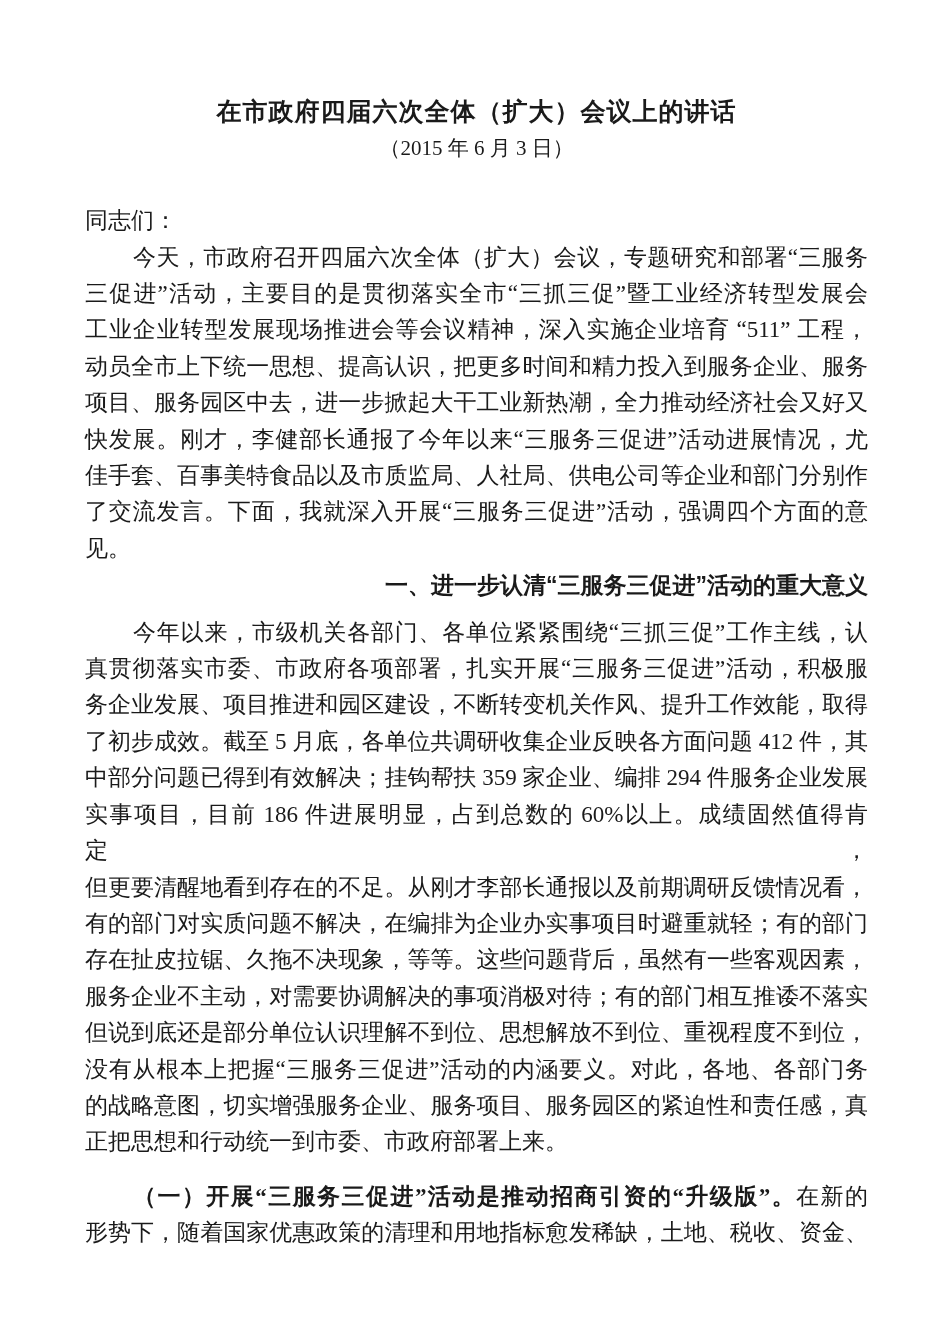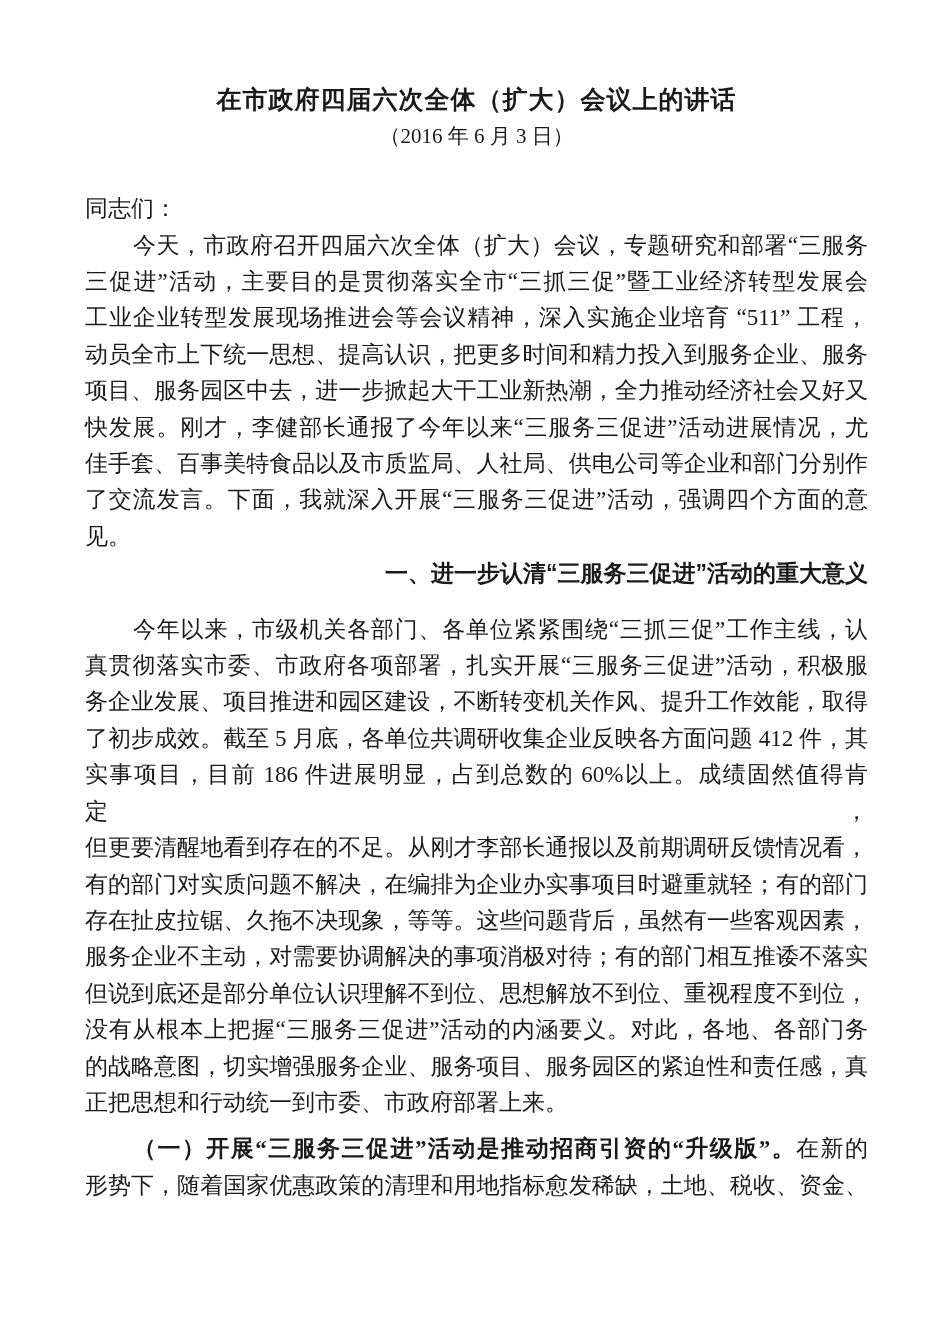--- a/index.html
+++ b/index.html
@@ -12,21 +12,21 @@
     width: 950px;
     height: 1344px;
     background: var(--paper, #ffffff);
     color: var(--ink, #1a1a1a);
     font-family: "Liberation Serif", "DejaVu Serif", serif;
     overflow: hidden;
   }
   .content {
     position: absolute;
     left: 85px;
-    top: 82px;
+    top: 94px;
     width: 783px;
   }
   .gl {               
     line-height: 36.4px;
     font-size: 23px;
     white-space: nowrap;
   }
   .jl {               
     white-space: normal;
     text-align: justify;
@@ -52,34 +52,34 @@
   }
   .spacer {
     height: 36.4px;
   }
   .section-heading {
     font-family: "Liberation Sans", "DejaVu Sans", sans-serif;
     font-weight: 700;
     font-size: 23px;
     text-align: right;
   }
-  .para2-block { margin-top: 20px; }
-  .para3-block { margin-top: 10px; }
+  .para2-block { margin-top: 11px; }
+  .para3-block { margin-top: 18px; }
   .lead-bold {
     font-weight: 700;
   }
 </style>
 </head>
 <body>
 
 <div class="page">
   <div class="content">
 
     <div class="gl doc-title">在市政府四届六次全体（扩大）会议上的讲话</div>
-    <div class="gl doc-date">（2016 年 6 月 3 日）</div>
+    <div class="gl doc-date">（2015 年 6 月 3 日）</div>
     <div class="spacer"></div>
     <div class="gl">同志们：</div>
 
     <div>
       <div class="gl jl first">今天，市政府召开四届六次全体（扩大）会议，专题研究和部署“三服务</div>
       <div class="gl jl">三促进”活动，主要目的是贯彻落实全市“三抓三促”暨工业经济转型发展会</div>
       <div class="gl jl">工业企业转型发展现场推进会等会议精神，深入实施企业培育 “511” 工程，</div>
       <div class="gl jl">动员全市上下统一思想、提高认识，把更多时间和精力投入到服务企业、服务</div>
       <div class="gl jl">项目、服务园区中去，进一步掀起大干工业新热潮，全力推动经济社会又好又</div>
       <div class="gl jl">快发展。刚才，李健部长通报了今年以来“三服务三促进”活动进展情况，尤</div>
@@ -88,20 +88,21 @@
       <div class="gl endl">见。</div>
     </div>
 
     <div class="gl section-heading first">一、进一步认清“三服务三促进”活动的重大意义</div>
 
     <div class="para2-block">
       <div class="gl jl first">今年以来，市级机关各部门、各单位紧紧围绕“三抓三促”工作主线，认</div>
       <div class="gl jl">真贯彻落实市委、市政府各项部署，扎实开展“三服务三促进”活动，积极服</div>
       <div class="gl jl">务企业发展、项目推进和园区建设，不断转变机关作风、提升工作效能，取得</div>
       <div class="gl jl">了初步成效。截至 5 月底，各单位共调研收集企业反映各方面问题 412 件，其</div>
+      <div class="gl jl">中部分问题已得到有效解决；挂钩帮扶 359 家企业、编排 294 件服务企业发展</div>
       <div class="gl jl">实事项目，目前 186 件进展明显，占到总数的 60%以上。成绩固然值得肯定，</div>
       <div class="gl jl">但更要清醒地看到存在的不足。从刚才李部长通报以及前期调研反馈情况看，</div>
       <div class="gl jl">有的部门对实质问题不解决，在编排为企业办实事项目时避重就轻；有的部门</div>
       <div class="gl jl">存在扯皮拉锯、久拖不决现象，等等。这些问题背后，虽然有一些客观因素，</div>
       <div class="gl jl">服务企业不主动，对需要协调解决的事项消极对待；有的部门相互推诿不落实</div>
       <div class="gl jl">但说到底还是部分单位认识理解不到位、思想解放不到位、重视程度不到位，</div>
       <div class="gl jl">没有从根本上把握“三服务三促进”活动的内涵要义。对此，各地、各部门务</div>
       <div class="gl jl">的战略意图，切实增强服务企业、服务项目、服务园区的紧迫性和责任感，真</div>
       <div class="gl endl">正把思想和行动统一到市委、市政府部署上来。</div>
     </div>

